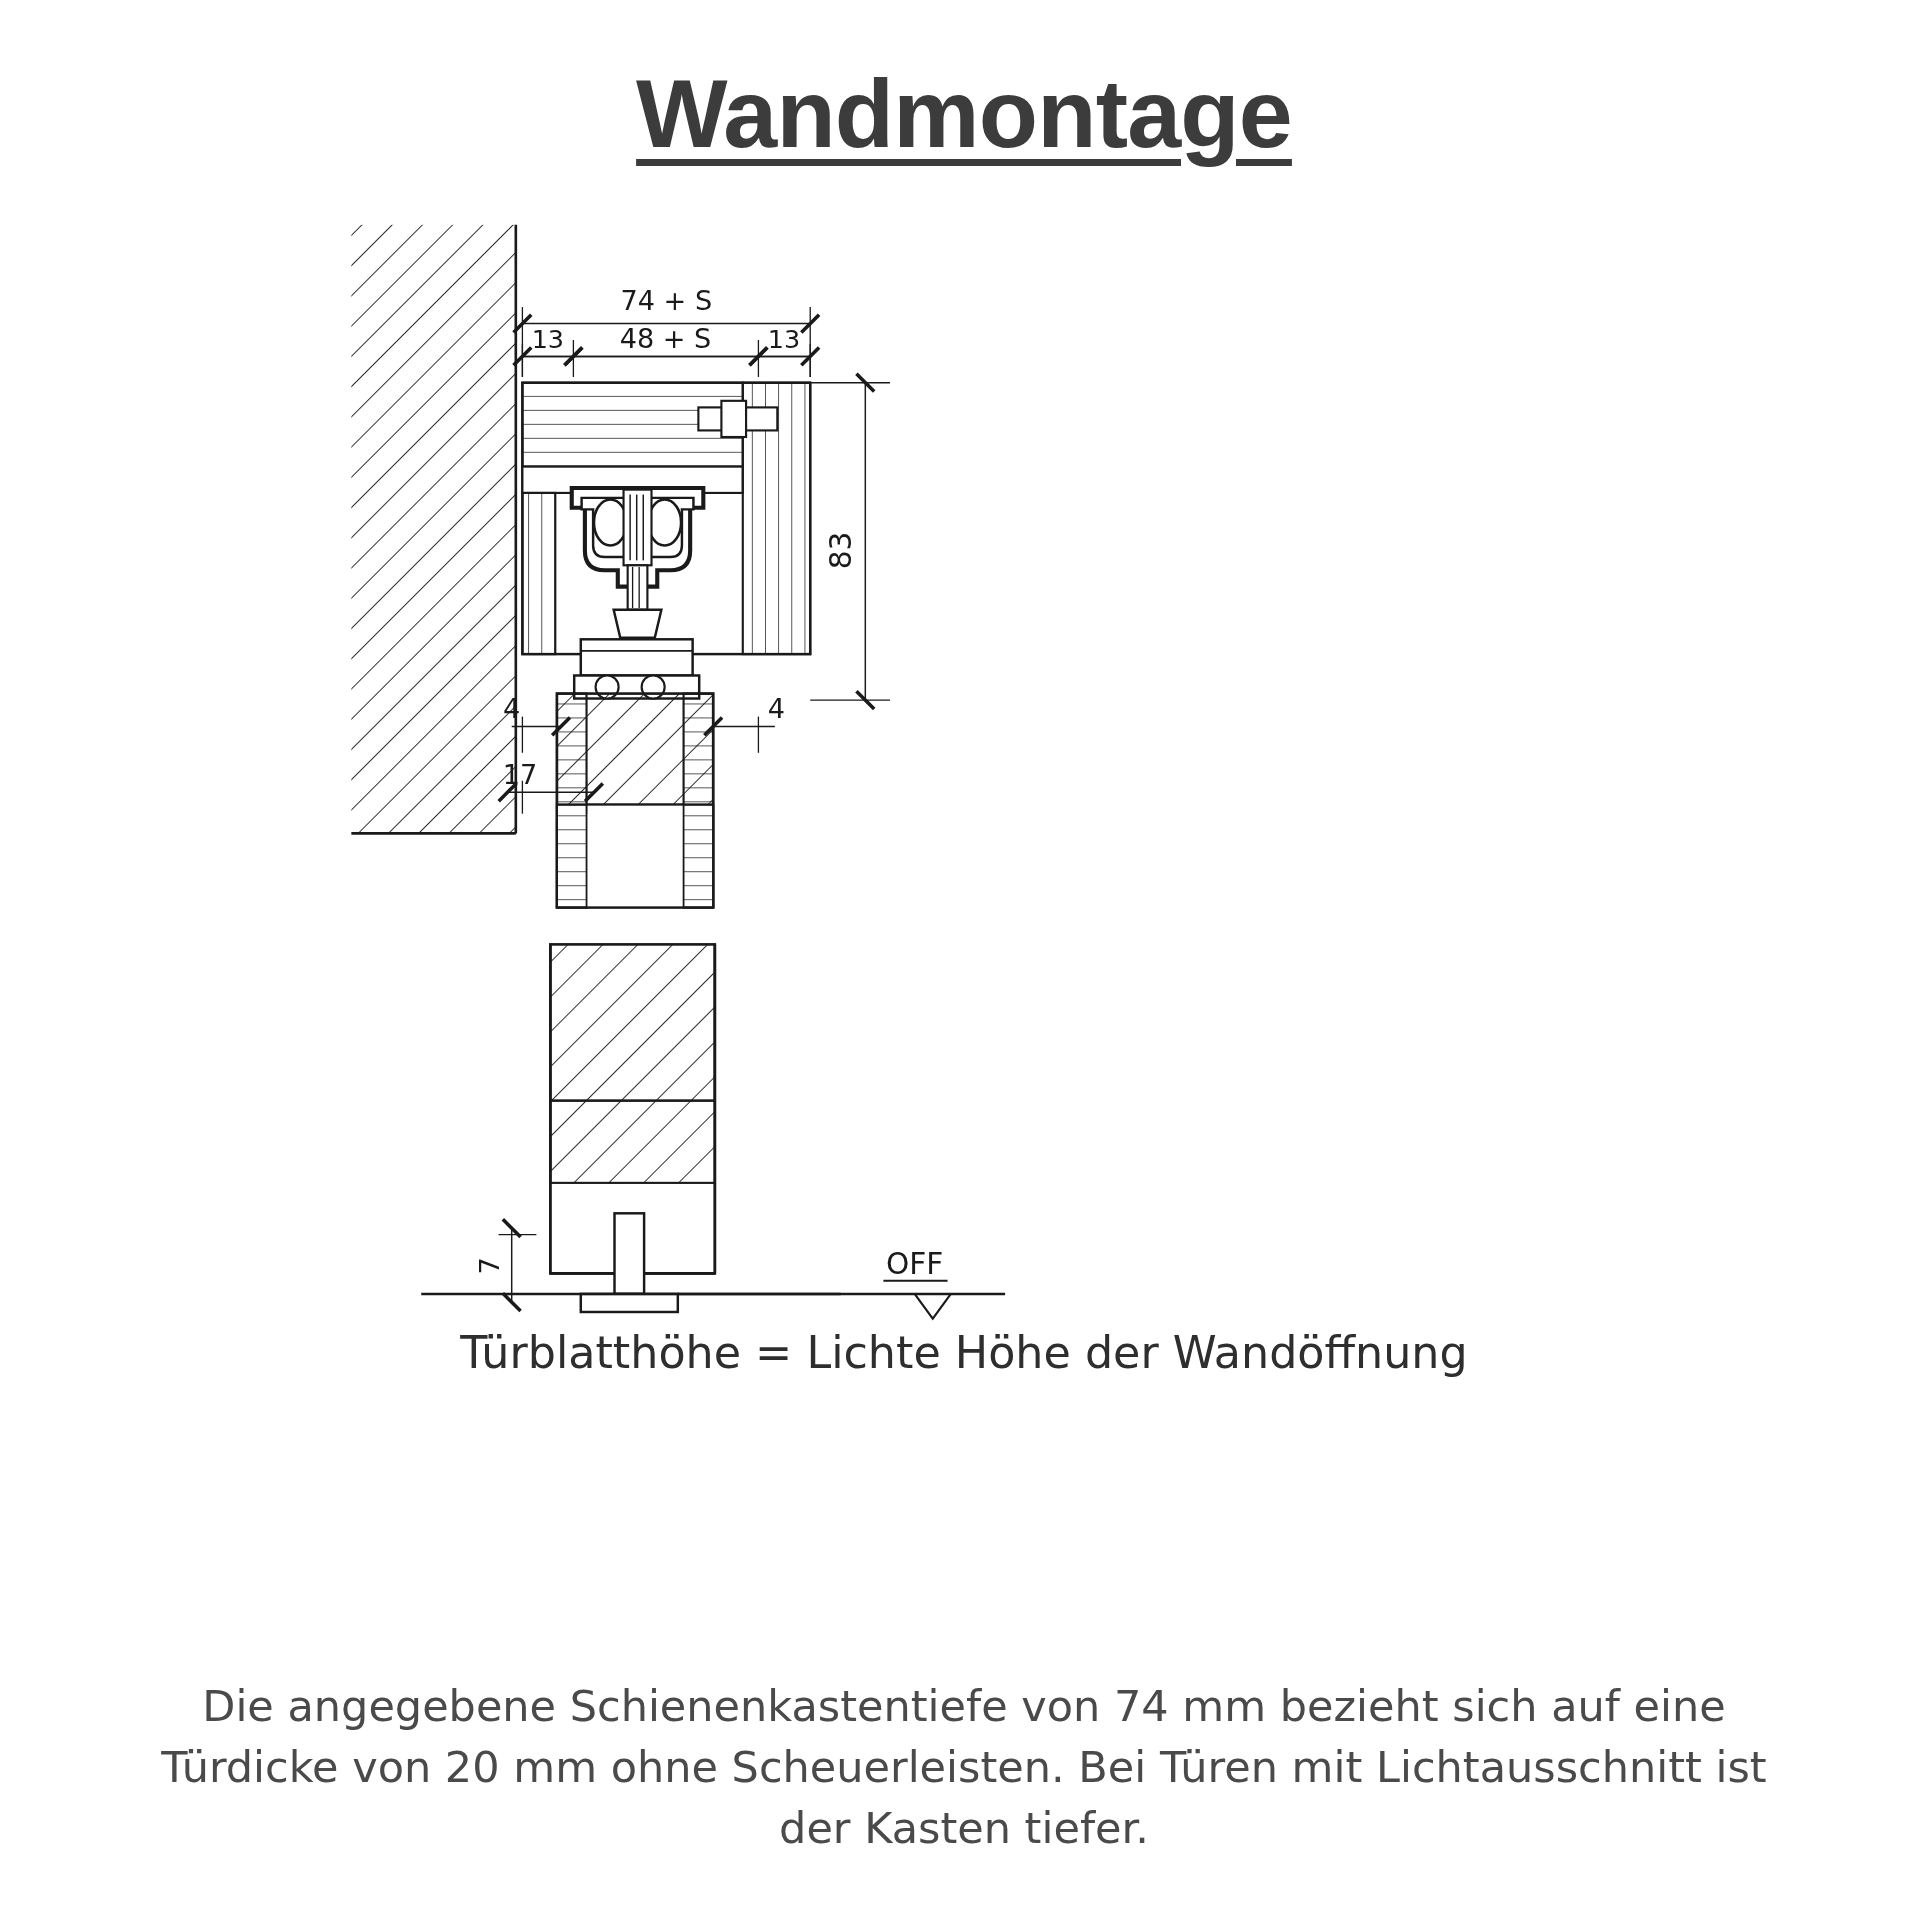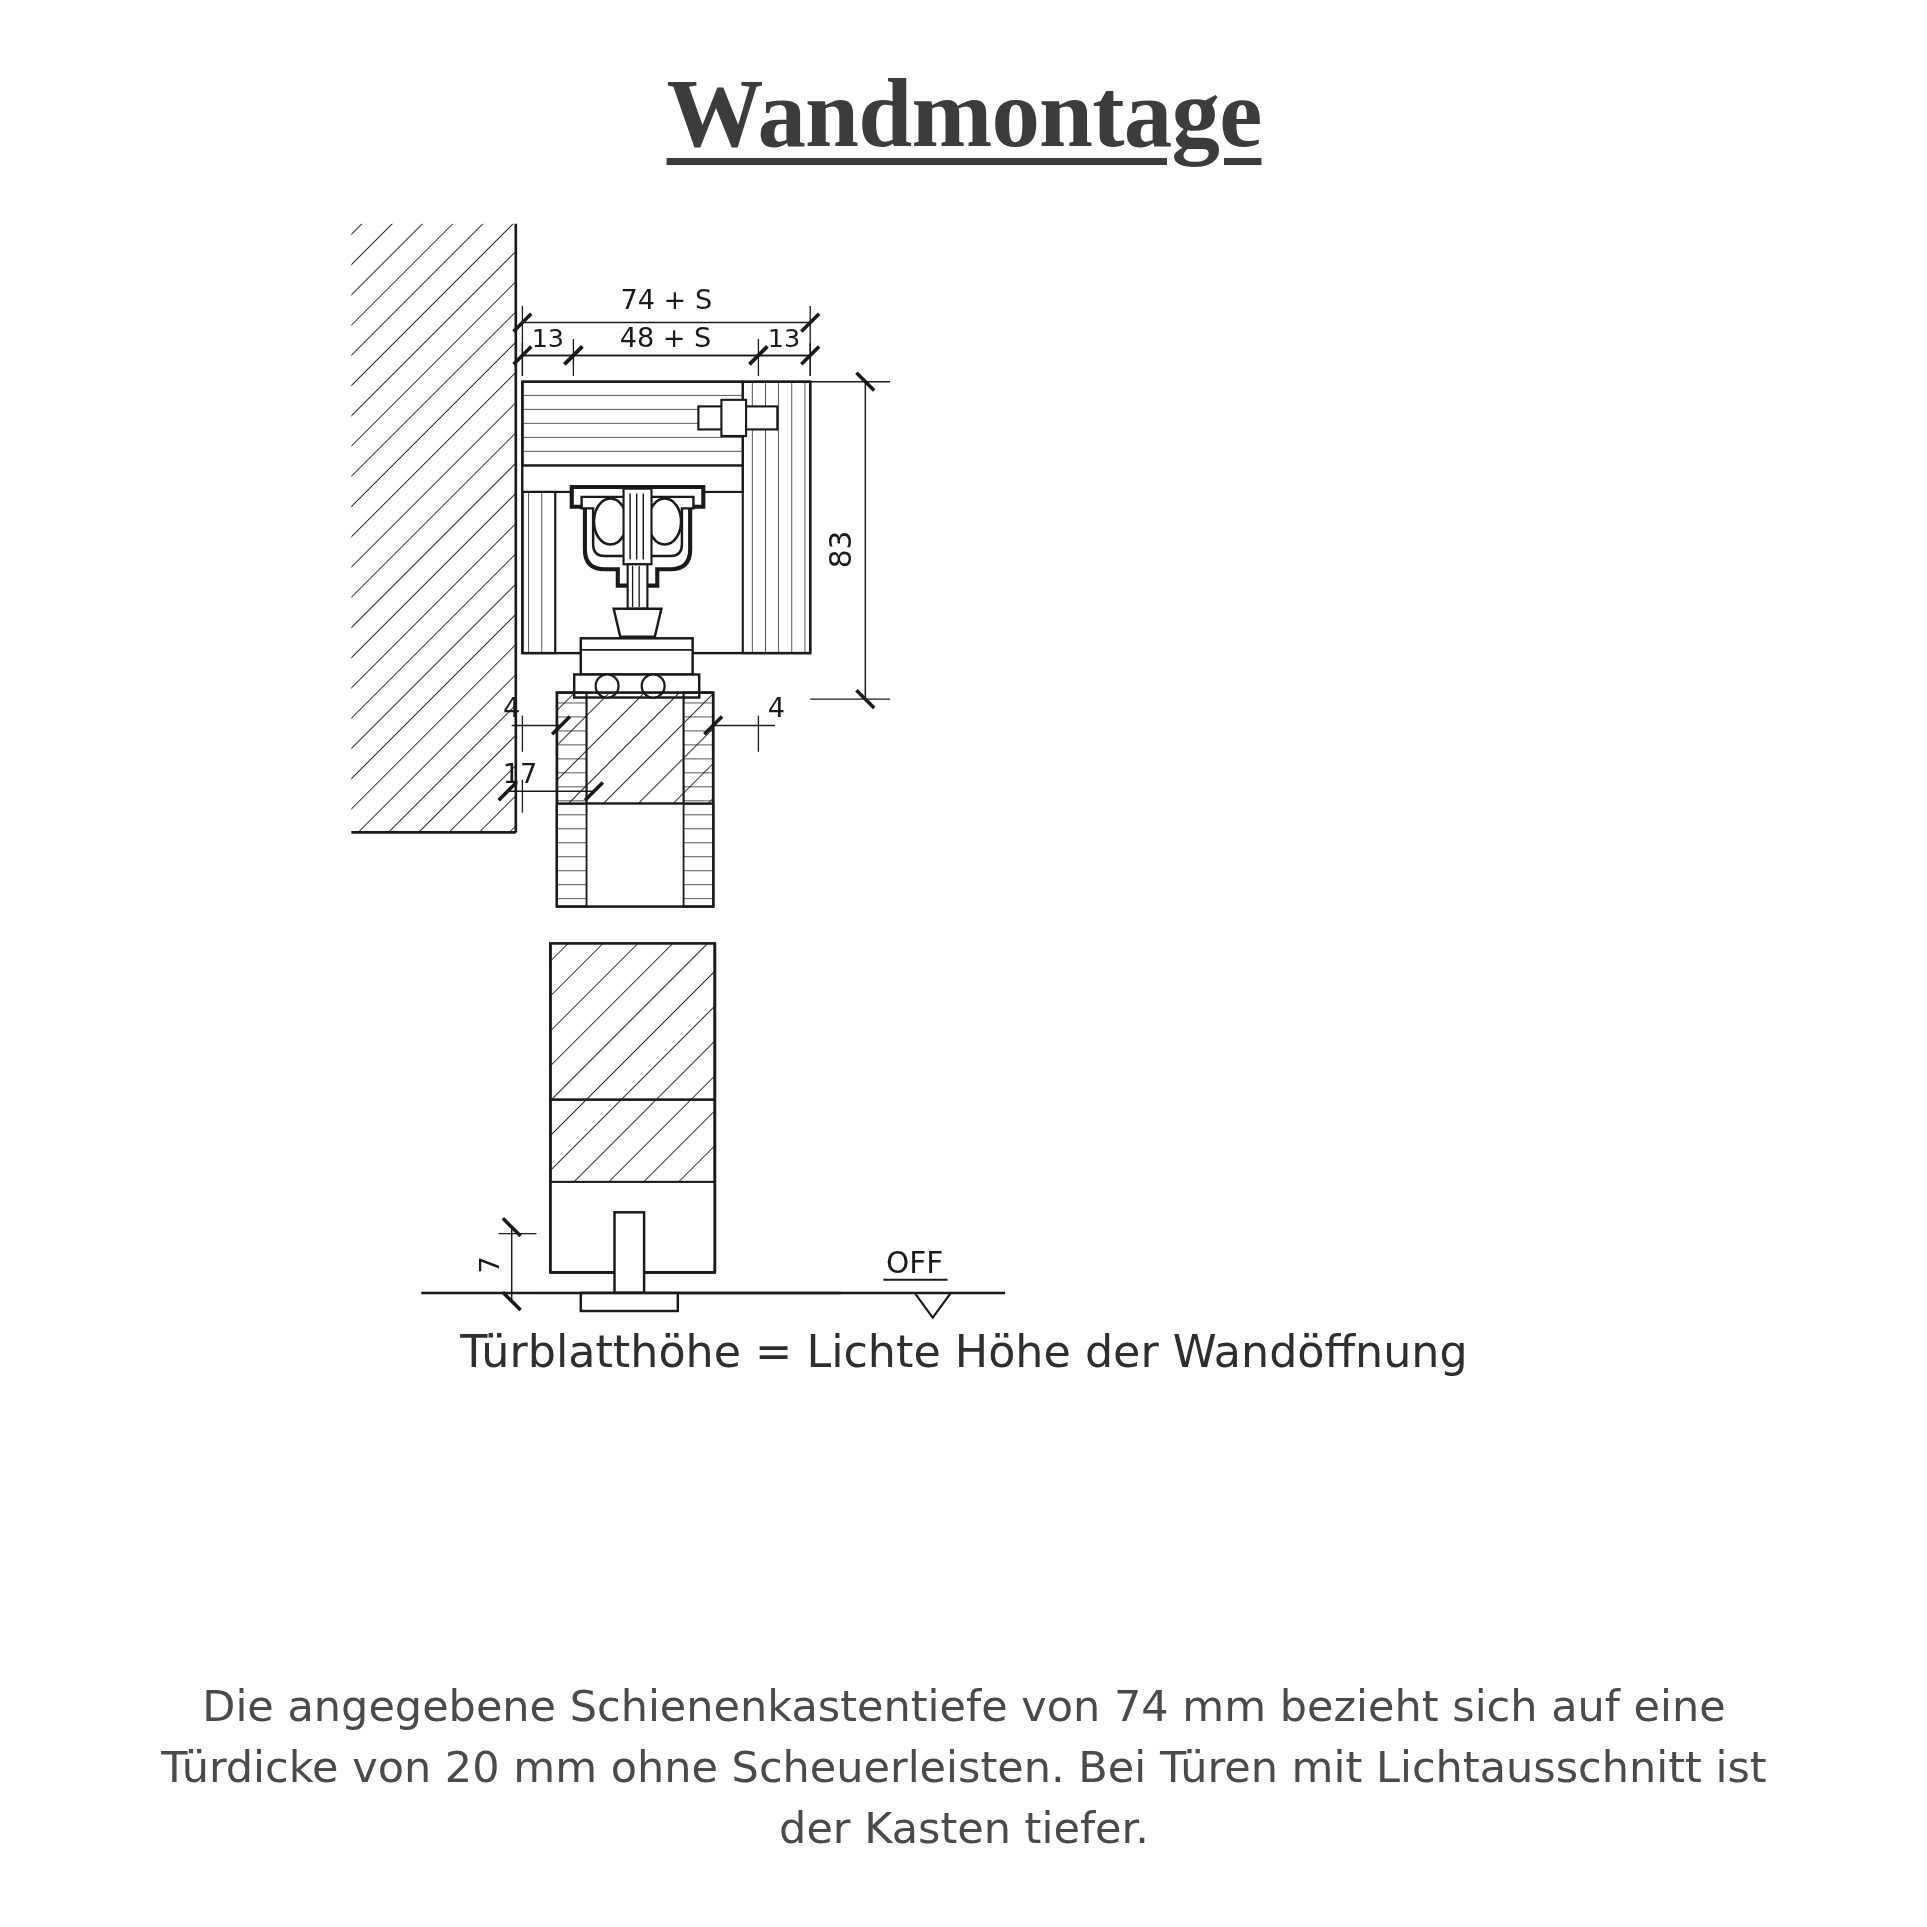--- a/index.html
+++ b/index.html
@@ -25,21 +25,21 @@
   }
   .title {
     margin-top: 58px;
     font-size: 97px;
     font-weight: bold;
     letter-spacing: -0.8px;
     color: #3c3c3c;
     text-decoration: underline;
     text-underline-offset: 11.5px;
     text-decoration-thickness: 7.4px;
-    font-family: Liberation Serif, serif;
+    font-family: Liberation Sans, sans-serif;
   }
   .drawing-wrap {
     margin-top: 30px;
     width: 1739px;
     height: 1365px;
     position: relative;
   }
   svg.drawing {
     display: block;
     margin: 0 auto;

